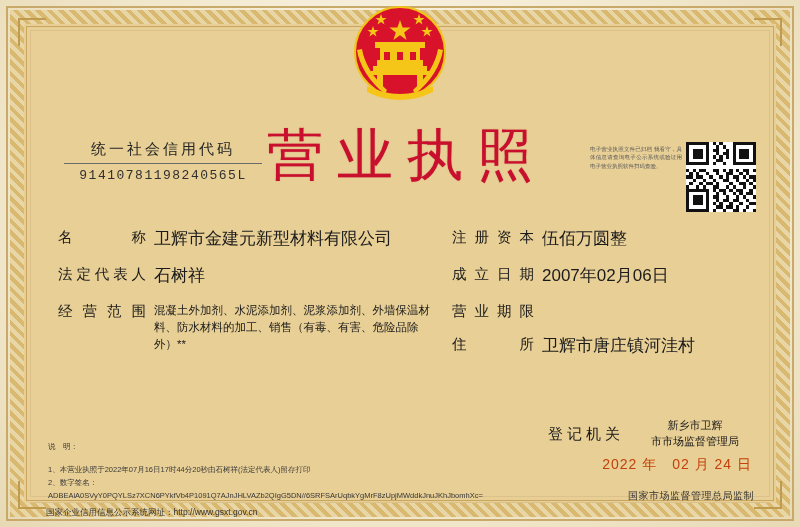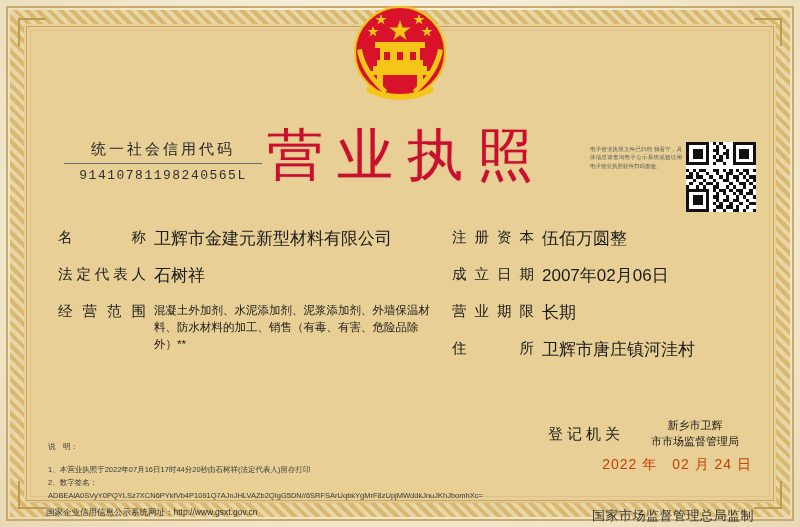--- a/index.html
+++ b/index.html
@@ -255,22 +255,22 @@
   .footer-left {
     position: absolute;
     left: 46px;
     bottom: 8px;
     font-size: 8.5px;
     color: #333;
   }
   .footer-right {
     position: absolute;
     right: 46px;
-    bottom: 2px;
-    font-size: 13px;
+    bottom: 24px;
+    font-size: 10px;
     color: #333;
     letter-spacing: 0.5px;
   }
   .footer-line {
     position: absolute;
     left: 30px; right: 30px;
     bottom: 24px;
     height: 1px;
     background: #d9c28c;
   }
@@ -507,21 +507,20 @@
     <div class="row">
       <div class="lbl">注册资本</div>
       <div class="val">伍佰万圆整</div>
     </div>
     <div class="row">
       <div class="lbl">成立日期</div>
       <div class="val">2007年02月06日</div>
     </div>
     <div class="row">
       <div class="lbl">营业期限</div>
-      <div class="val">长期</div>
     </div>
     <div class="row">
       <div class="lbl">住　　所</div>
       <div class="val">卫辉市唐庄镇河洼村</div>
     </div>
   </div>
 
   <div class="reg-auth">登记机关</div>
   <div class="reg-auth-name" style="white-space: pre-line;">新乡市卫辉
 市市场监督管理局</div>

